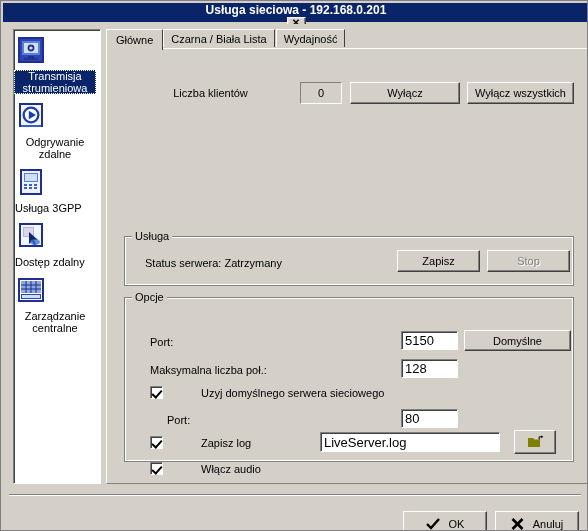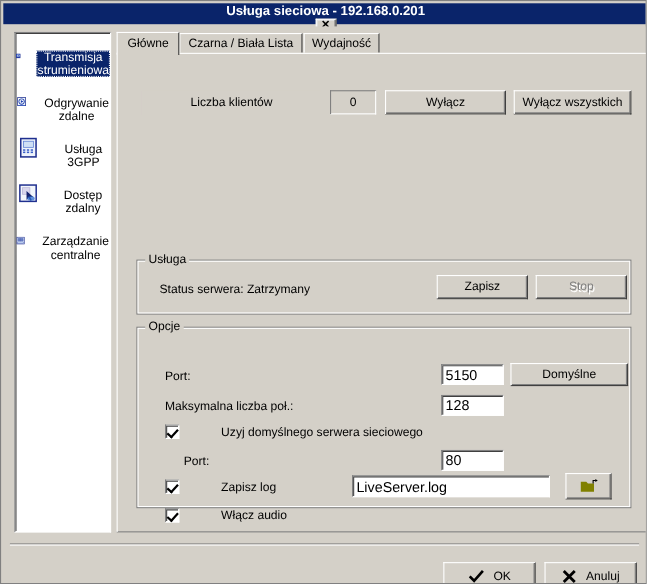--- a/index.html
+++ b/index.html
@@ -80,25 +80,24 @@
     border-right: 1px solid #ffffff;
     border-bottom: 1px solid #ffffff;
     box-shadow: inset 1px 1px 0 #404040;
     box-sizing: border-box;
     overflow: hidden;
     padding-top: 4px;
   }
   .side-item {
     width: 100%;
     display: flex;
-    flex-direction: row;
-    align-items: flex-end;
+    flex-direction: column;
+    align-items: flex-start;
     margin-bottom: 6px;
     cursor: default;
-    gap: 14px;
   }
   .side-icon {
     width: 34px; height: 34px;
     display: block;
     margin-bottom: 2px;
   }
   .side-label {
     font-size: 11px;
     line-height: 12px;
     text-align: center;
@@ -114,21 +113,21 @@
     outline-offset: -1px;
   }
 
   
   .tabstrip {
     position: absolute;
     left: 105px; top: 5px;
     width: 470px;
     height: 20px;
     display: flex;
-    align-items: center;
+    align-items: flex-start;
   }
   .tab {
     height: 18px;
     padding: 0 7px;
     line-height: 18px;
     font-size: 11px;
     background: #d4d0c8;
     border-top: 1px solid #ffffff;
     border-left: 1px solid #ffffff;
     border-right: 1px solid #404040;

